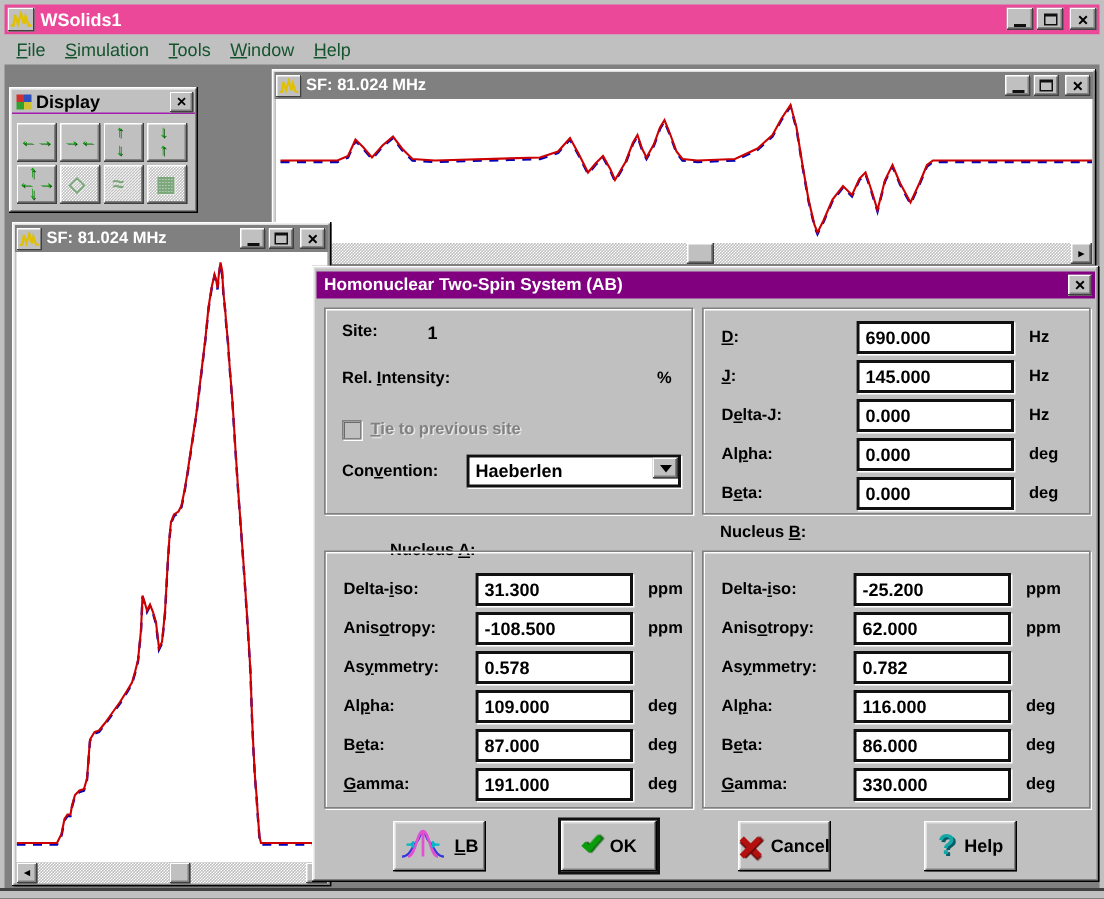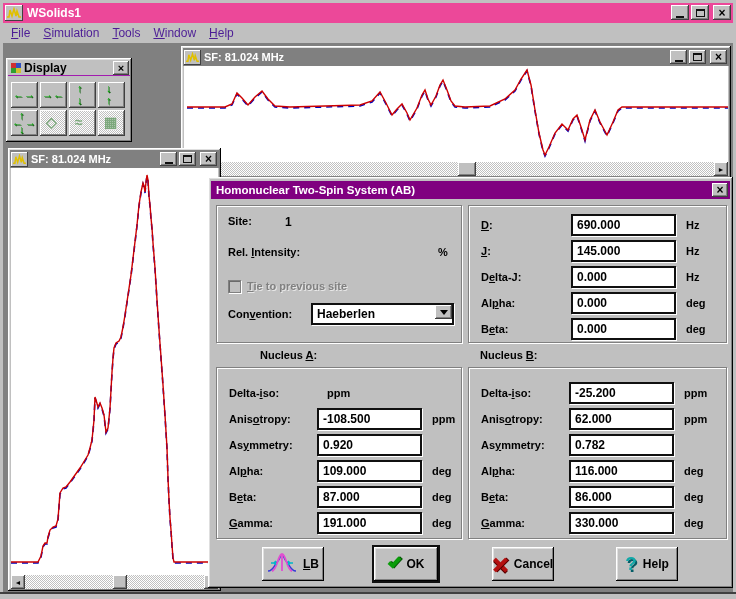--- a/index.html
+++ b/index.html
@@ -15,21 +15,21 @@
 
   
   .main-title{position:absolute;left:3px;top:3px;width:730px;height:20px;background:#ec4899;display:flex;align-items:center;}
   .title-text{color:#fff;font-weight:bold;font-size:12px;margin-left:4px;}
   .cap-group{position:absolute;right:2px;top:2px;display:flex;gap:2px;}
   .cap-btn{width:18px;height:15px;display:flex;align-items:center;justify-content:center;cursor:default;}
   .cap-btn .xg{font-size:12px;font-weight:bold;line-height:10px;color:#000;}
   .gmin{width:8px;height:2px;background:#101010;margin-top:8px;}
   .gmax{width:9px;height:8px;border:1px solid #101010;border-top-width:2px;}
   .menubar{position:absolute;left:3px;top:23px;width:730px;height:20px;background:#c0c0c0;display:flex;align-items:center;padding-left:2px;}
-  .menu-item{font-size:12px;color:#4c1d95;padding:2px 6px;margin-right:1px;}
+  .menu-item{font-size:12px;color:#14532d;padding:2px 6px;margin-right:1px;}
   .mdi{position:absolute;left:3px;top:43px;width:730px;height:549px;background:#808080;}
   .bottom-frame{position:absolute;left:0;top:592px;width:736px;height:7px;background:#c0c0c0;border-top:2px solid #404040;}
 
   
   .window{position:absolute;}
   .titlebar{position:absolute;left:2px;top:2px;right:2px;height:18px;background:#808080;display:flex;align-items:center;}
   .titlebar .wicon{width:17px;height:15px;margin-left:1px;margin-right:3px;background:#c0c0c0;box-shadow:inset -1px -1px 0 #404040,inset 1px 1px 0 #fff;display:flex;align-items:center;justify-content:center;}
   .titlebar .wtitle{color:#fff;font-weight:bold;font-size:11px;white-space:nowrap;}
   .titlebar .caps{position:absolute;right:2px;top:2px;display:flex;gap:2px;}
   .titlebar .cap-btn{width:17px;height:14px;}
@@ -282,36 +282,37 @@
             <span class="tfield pinput">0.000</span>
             <span class="punit">deg</span>
           </div>
           <div class="prow">
             <span class="plabel">B<span class="u">e</span>ta:</span>
             <span class="tfield pinput">0.000</span>
             <span class="punit">deg</span>
           </div>
         </div>
 
-      <div class="nuc-head" style="left:14px;top:172px;padding-left:38px;">Nucleus <span class="u">A</span>:</div>
+      <div class="nuc-head" style="left:14px;top:184px;padding-left:38px;">Nucleus <span class="u">A</span>:</div>
       <div class="nuc-head" style="left:272px;top:172px;">Nucleus <span class="u">B</span>:</div>
 
       <div class="group" style="left:8px;top:190px;width:246px;height:172px;padding-top:14px;">
           <div class="prow">
             <span class="plabel">Delta-<span class="u">i</span>so:</span>
+            <span class="tfield pinput">31.300</span>
             <span class="punit">ppm</span>
           </div>
           <div class="prow">
             <span class="plabel">Anis<span class="u">o</span>tropy:</span>
             <span class="tfield pinput">-108.500</span>
             <span class="punit">ppm</span>
           </div>
           <div class="prow">
             <span class="plabel">As<span class="u">y</span>mmetry:</span>
-            <span class="tfield pinput">0.920</span>
+            <span class="tfield pinput">0.578</span>
             <span class="punit"></span>
           </div>
           <div class="prow">
             <span class="plabel">Al<span class="u">p</span>ha:</span>
             <span class="tfield pinput">109.000</span>
             <span class="punit">deg</span>
           </div>
           <div class="prow">
             <span class="plabel">B<span class="u">e</span>ta:</span>
             <span class="tfield pinput">87.000</span>

